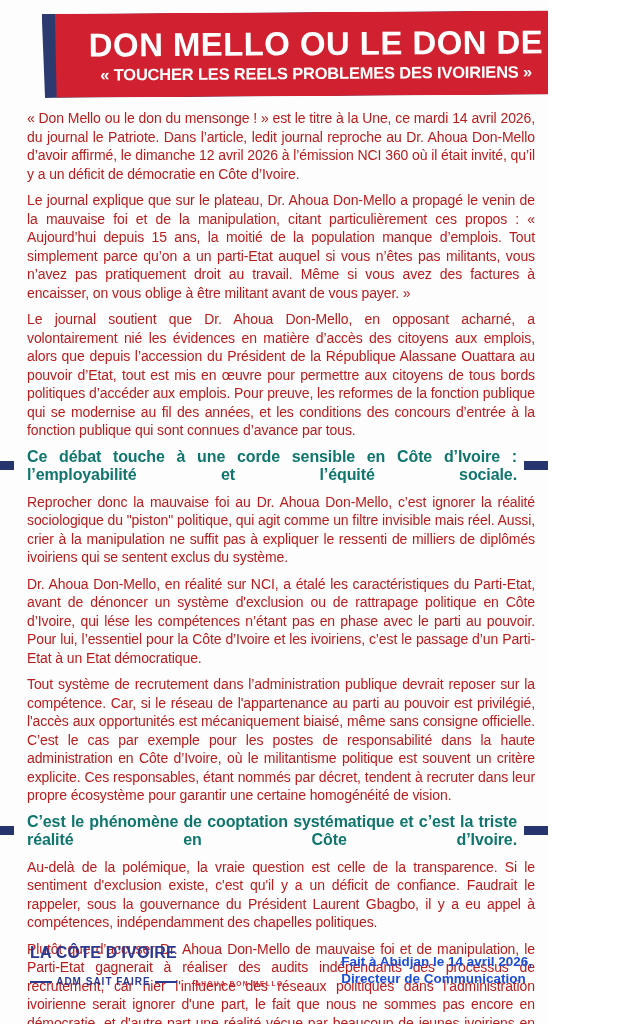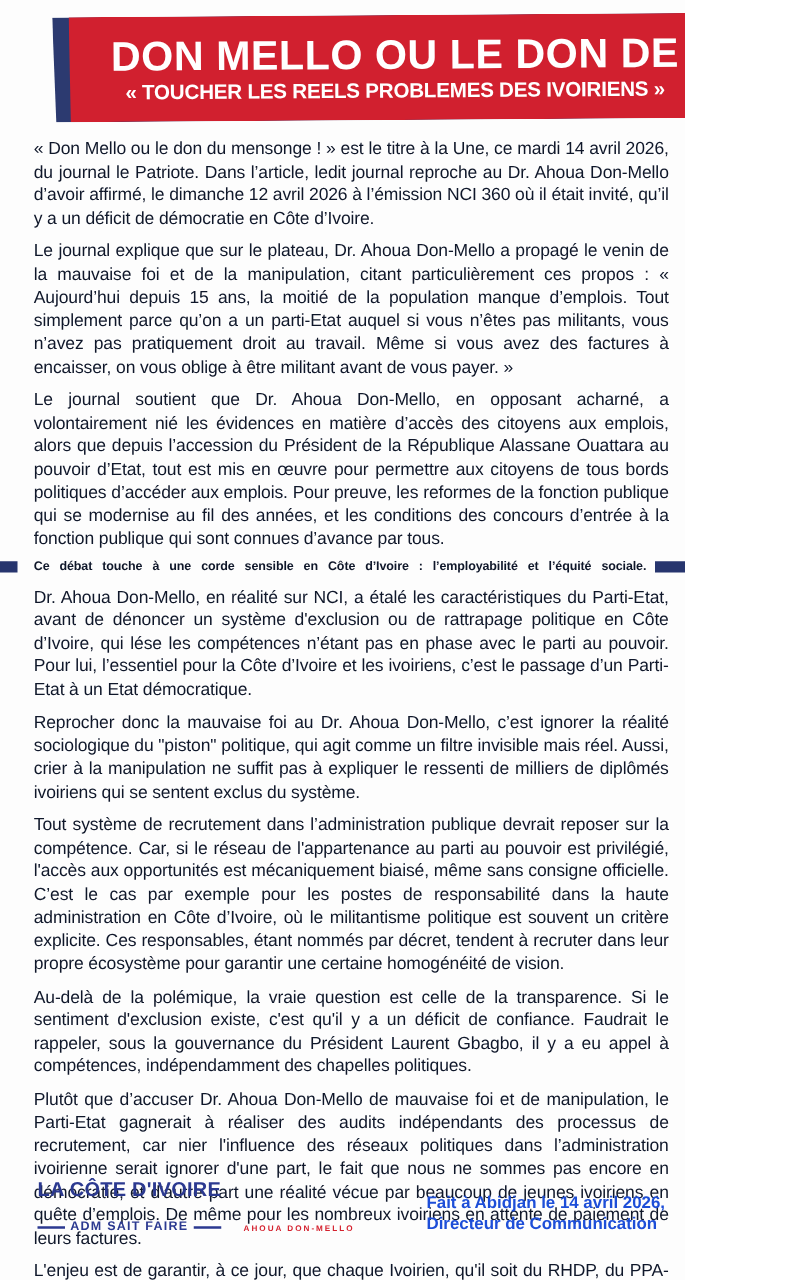--- a/index.html
+++ b/index.html
@@ -19,30 +19,30 @@
   .banner-text{position:absolute;inset:0;z-index:3;display:flex;flex-direction:column;
     align-items:center;justify-content:center;padding:2px 14px 0 10px;}
   .banner-title{color:#ffffff;font-weight:bold;font-size:33px;letter-spacing:0.4px;white-space:nowrap;line-height:1.05;}
   .banner-subtitle{color:#ffffff;font-weight:bold;font-size:16.5px;letter-spacing:-0.2px;white-space:nowrap;margin-top:3px;}
 
   
   .content{margin-top:13px;}
   .para{
     margin:0 13px 8px 27px;
     font-size:14px;line-height:18.5px;letter-spacing:-0.1px;
-    color:#0f172a;text-align:justify;
+    color:#b91c1c;text-align:justify;
   }
   .heading-row{display:flex;align-items:center;margin:4px 0 9px 0;}
   .accent{background:#27356e;flex:0 0 auto;}
   .accent-left{width:14px;height:9px;}
   .accent-right{width:24px;height:9px;}
   .heading{
     flex:1;margin:0 7px 0 13px;
-    font-size:10px;font-weight:bold;letter-spacing:-0.1px;
-    color:#0f172a;text-align:justify;text-align-last:justify;
+    font-size:16px;font-weight:bold;letter-spacing:-0.1px;
+    color:#0f766e;text-align:justify;text-align-last:justify;
   }
 
   
   .footer{position:absolute;left:30px;right:16px;top:936px;display:flex;align-items:flex-end;}
   .logo-sovereign{flex:0 0 auto;text-align:center;padding-top:8px;}
   .ls-line1{color:#2b3990;font-weight:bold;font-size:16px;letter-spacing:0.2px;white-space:nowrap;}
   .ls-line2{color:#d4212e;font-weight:bold;font-size:23px;letter-spacing:1.2px;line-height:1.05;white-space:nowrap;}
   .ls-line3{display:flex;align-items:center;gap:4px;margin-top:14px;
     color:#2b3990;font-weight:bold;font-size:10px;letter-spacing:1px;white-space:nowrap;}
   .dash{height:2px;background:#2b3990;flex:1;min-width:14px;}
@@ -76,24 +76,29 @@
     <p class="para">« Don Mello ou le don du mensonge ! » est le titre à la Une, ce mardi 14 avril 2026, du journal le Patriote. Dans l’article, ledit journal reproche au Dr. Ahoua Don-Mello d’avoir affirmé, le dimanche 12 avril 2026 à l’émission NCI 360 où il était invité, qu’il y a un déficit de démocratie en Côte d’Ivoire.</p>
     <p class="para">Le journal explique que sur le plateau, Dr. Ahoua Don-Mello a propagé le venin de la mauvaise foi et de la manipulation, citant particulièrement ces propos : « Aujourd’hui depuis 15 ans, la moitié de la population manque d’emplois. Tout simplement parce qu’on a un parti-Etat auquel si vous n’êtes pas militants, vous n’avez pas pratiquement droit au travail. Même si vous avez des factures à encaisser, on vous oblige à être militant avant de vous payer. »</p>
     <p class="para">Le journal soutient que Dr. Ahoua Don-Mello, en opposant acharné, a volontairement nié les évidences en matière d’accès des citoyens aux emplois, alors que depuis l’accession du Président de la République Alassane Ouattara au pouvoir d’Etat, tout est mis en œuvre pour permettre aux citoyens de tous bords politiques d’accéder aux emplois. Pour preuve, les reformes de la fonction publique qui se modernise au fil des années, et les conditions des concours d’entrée à la fonction publique qui sont connues d’avance par tous.</p>
 
     <div class="heading-row">
       <span class="accent accent-left"></span>
       <h2 class="heading">Ce débat touche à une corde sensible en Côte d’Ivoire : l’employabilité et l’équité sociale.</h2>
       <span class="accent accent-right"></span>
     </div>
 
+    <p class="para">Reprocher donc la mauvaise foi au Dr. Ahoua Don-Mello, c’est ignorer la réalité sociologique du "piston" politique, qui agit comme un filtre invisible mais réel. Aussi, crier à la manipulation ne suffit pas à expliquer le ressenti de milliers de diplômés ivoiriens qui se sentent exclus du système.</p>
     <p class="para">Dr. Ahoua Don-Mello, en réalité sur NCI, a étalé les caractéristiques du Parti-Etat, avant de dénoncer un système d'exclusion ou de rattrapage politique en Côte d’Ivoire, qui lése les compétences n’étant pas en phase avec le parti au pouvoir. Pour lui, l’essentiel pour la Côte d’Ivoire et les ivoiriens, c’est le passage d’un Parti-Etat à un Etat démocratique.</p>
-    <p class="para">Reprocher donc la mauvaise foi au Dr. Ahoua Don-Mello, c’est ignorer la réalité sociologique du "piston" politique, qui agit comme un filtre invisible mais réel. Aussi, crier à la manipulation ne suffit pas à expliquer le ressenti de milliers de diplômés ivoiriens qui se sentent exclus du système.</p>
     <p class="para">Tout système de recrutement dans l’administration publique devrait reposer sur la compétence. Car, si le réseau de l'appartenance au parti au pouvoir est privilégié, l'accès aux opportunités est mécaniquement biaisé, même sans consigne officielle. C’est le cas par exemple pour les postes de responsabilité dans la haute administration en Côte d’Ivoire, où le militantisme politique est souvent un critère explicite. Ces responsables, étant nommés par décret, tendent à recruter dans leur propre écosystème pour garantir une certaine homogénéité de vision.</p>
 
+    <div class="heading-row">
+      <span class="accent accent-left"></span>
+      <h2 class="heading">C’est le phénomène de cooptation systématique et c’est la triste réalité en Côte d’Ivoire.</h2>
+      <span class="accent accent-right"></span>
+    </div>
 
     <p class="para">Au-delà de la polémique, la vraie question est celle de la transparence. Si le sentiment d'exclusion existe, c'est qu'il y a un déficit de confiance. Faudrait le rappeler, sous la gouvernance du Président Laurent Gbagbo, il y a eu appel à compétences, indépendamment des chapelles politiques.</p>
     <p class="para">Plutôt que d’accuser Dr. Ahoua Don-Mello de mauvaise foi et de manipulation, le Parti-Etat gagnerait à réaliser des audits indépendants des processus de recrutement, car nier l'influence des réseaux politiques dans l’administration ivoirienne serait ignorer d'une part, le fait que nous ne sommes pas encore en démocratie, et d'autre part une réalité vécue par beaucoup de jeunes ivoiriens en quête d’emplois. De même pour les nombreux ivoiriens en attente de paiement de leurs factures.</p>
     <p class="para">L'enjeu est de garantir, à ce jour, que chaque Ivoirien, qu'il soit du RHDP, du PPA-CI, du PDCI-RDA, du FPI, du MGC, du COJEP, d’ADCI, d’AUBE NOUVELLE, de toute autre formation politique ou apolitique, ait les mêmes chances de servir son pays, sur la base de la compétence et conformément à l'égalité des citoyens devant l'administration, bien précisée par notre Constitution.</p>
   </main>
 
   <footer class="footer">
 
     <div class="logo-sovereign">
       <div class="ls-line1">LA CÔTE D'IVOIRE</div>

